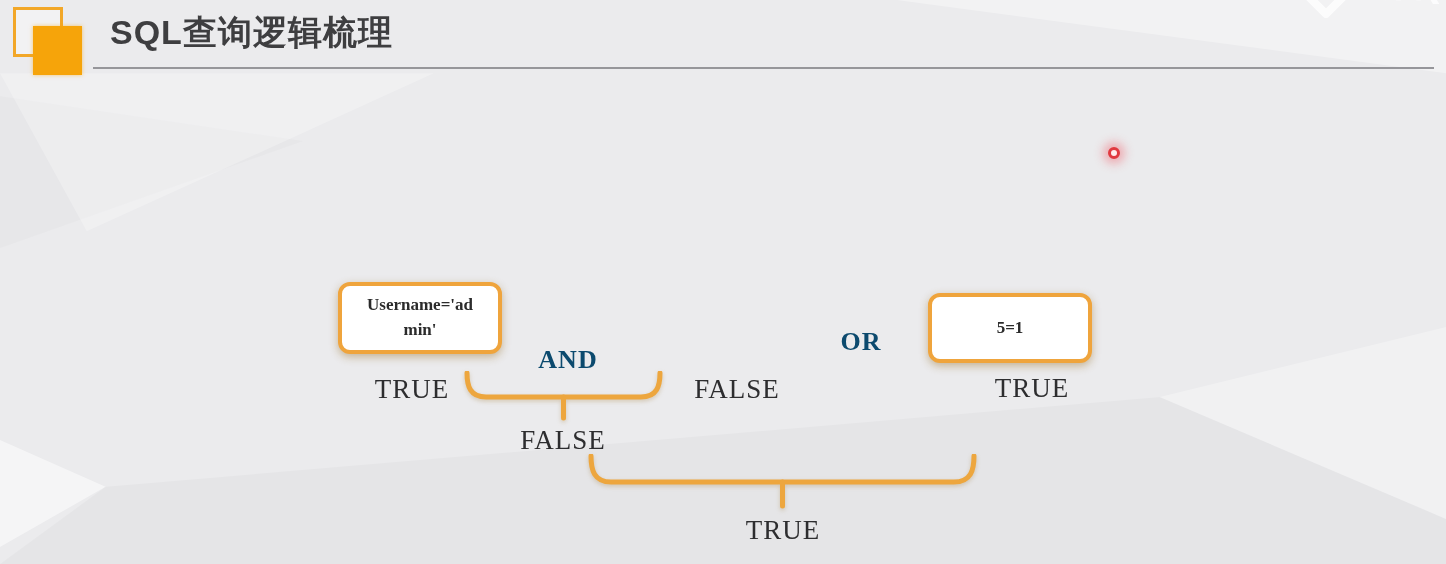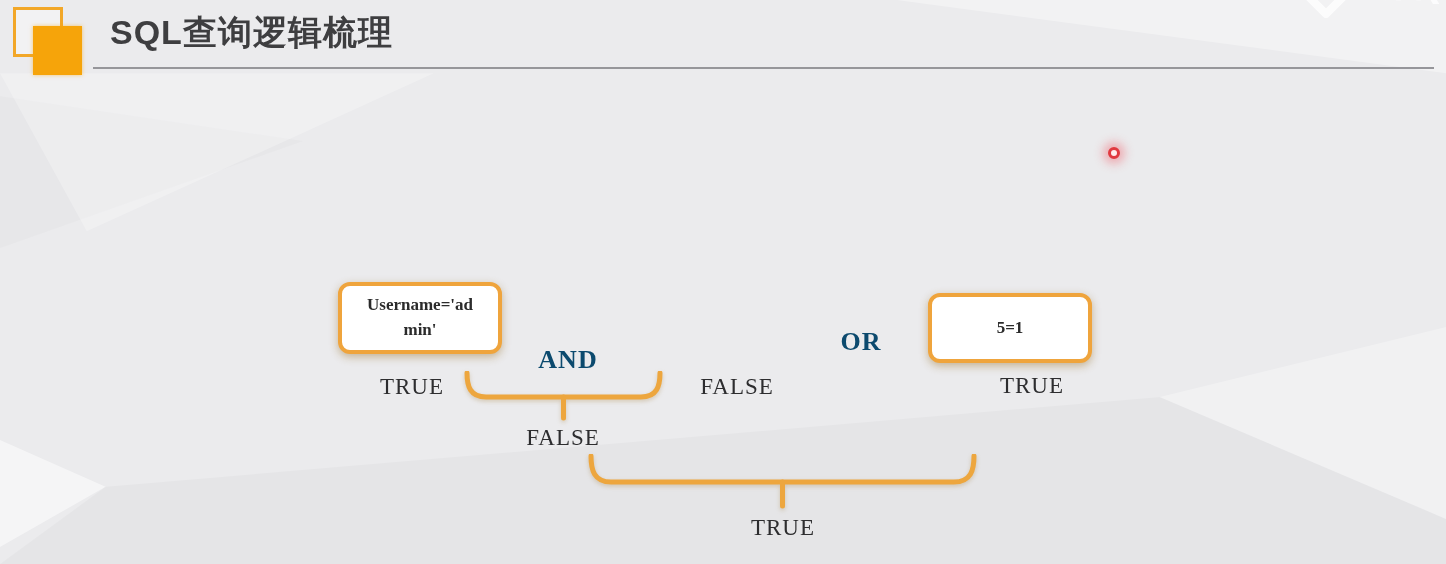--- a/index.html
+++ b/index.html
@@ -78,21 +78,21 @@
 
   .op-label{
     position:absolute; transform:translateX(-50%);
     font-size:26px; font-weight:600; color:#0c4a6e; letter-spacing:1px;margin-top:32px;
   }
   .op-and{ left:568px; top:313px; }
   .op-or { left:861px; top:295px; }
 
   .result-label{
     position:absolute; transform:translateX(-50%);
-    font-size:23px; color:#2d2d2f; letter-spacing:1px;
+    font-size:27px; color:#2d2d2f; letter-spacing:1px;
   }
   .res-1{ left:412px; top:374px; }
   .res-2{ left:737px; top:374px; }
   .res-3{ left:1032px; top:373px; }
   .res-brace1{ left:563px; top:425px; }
   .res-brace2{ left:783px; top:515px; }
 
   .brace{ position:absolute; filter:drop-shadow(0 2px 2px rgba(160,120,50,.3)); }
   .brace-1{ left:464px; top:371px; }
   .brace-2{ left:588px; top:454px; }

